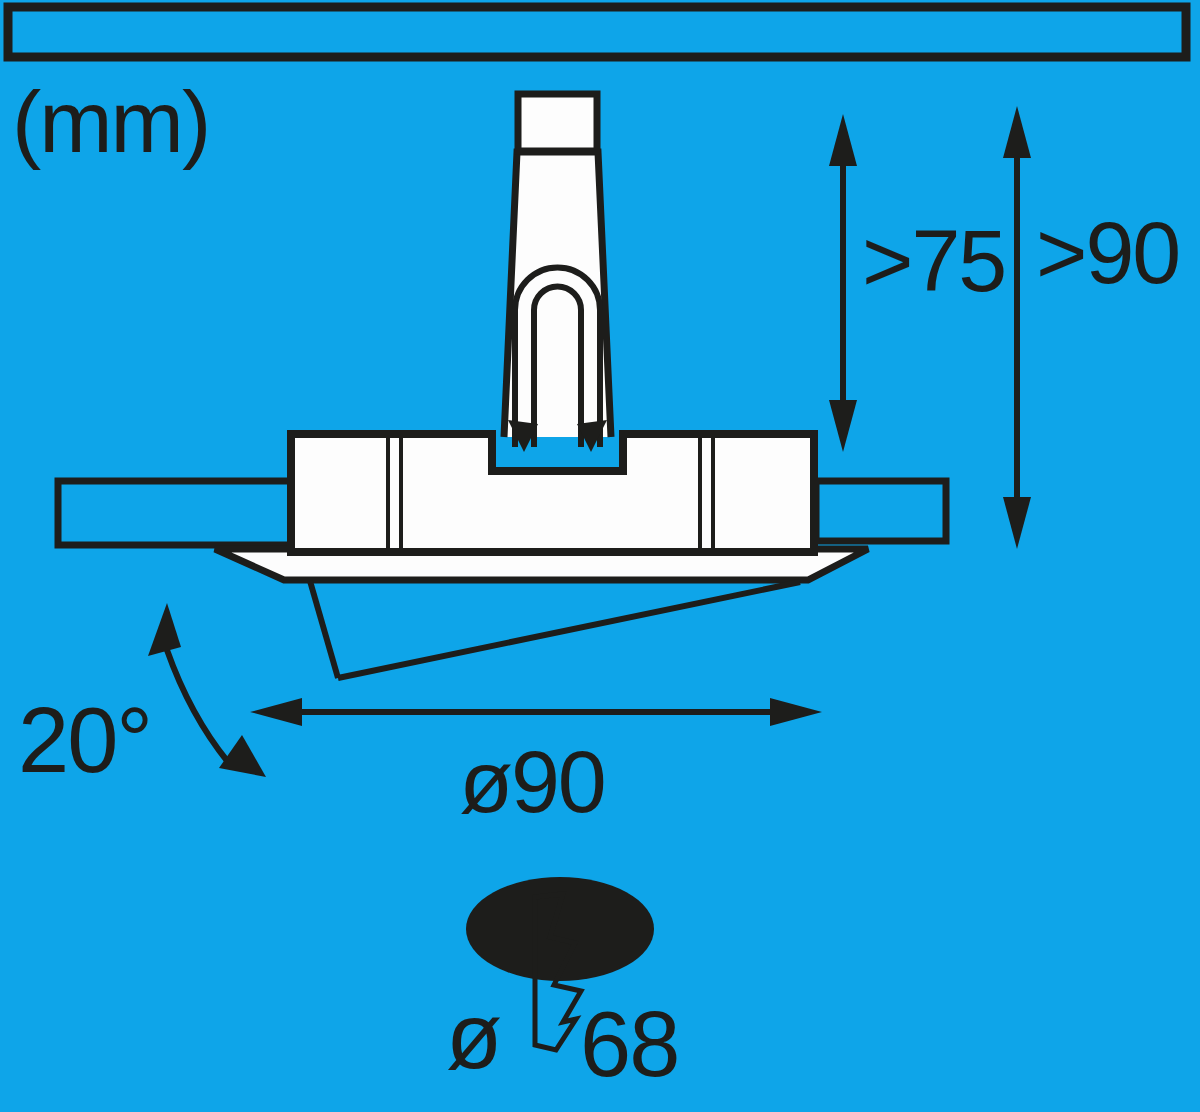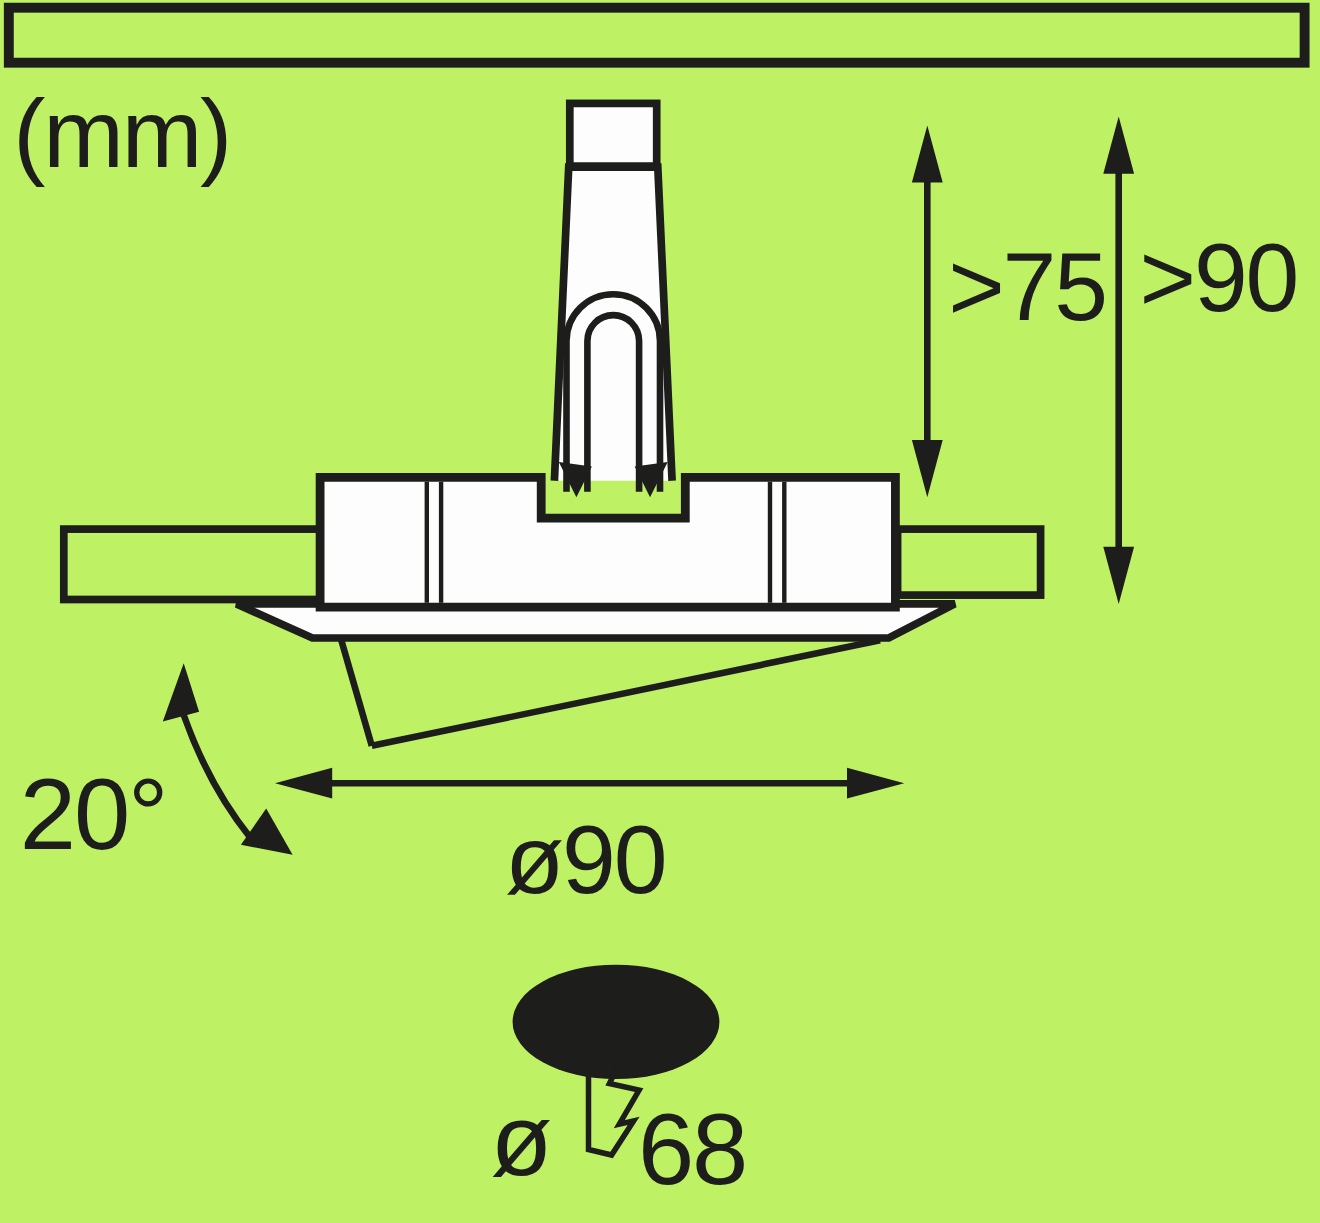--- a/index.html
+++ b/index.html
@@ -1,16 +1,16 @@
 <!DOCTYPE html>
 <html><head>
 <meta charset="utf-8">
 <style>
   html,body{margin:0;padding:0;background:#fdfdfd;}
-  .stage{position:relative;width:1200px;height:1112px;background:#bef264;overflow:hidden;
+  .stage{position:relative;width:1200px;height:1112px;background:#0ea5e9;overflow:hidden;
          font-family:"Liberation Sans",sans-serif;}
   svg{display:block;}
   .ln{stroke:#1d1d1b;fill:none;}
   .fillwhite{fill:#fdfdfd;stroke:#1d1d1b;}
   .solid{fill:#1d1d1b;stroke:none;}
   text{fill:#1d1d1b;font-family:"Liberation Sans",sans-serif;letter-spacing:-2px;}
 </style>
 </head>
 <body>
 

